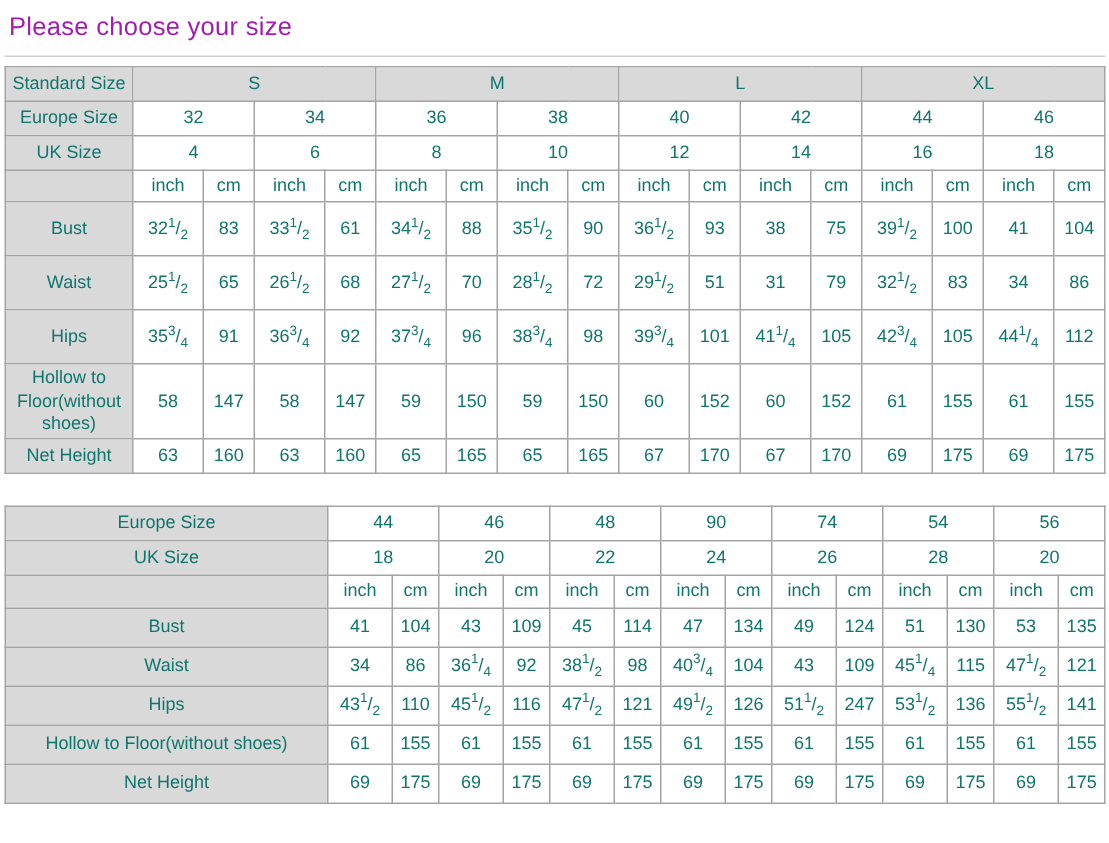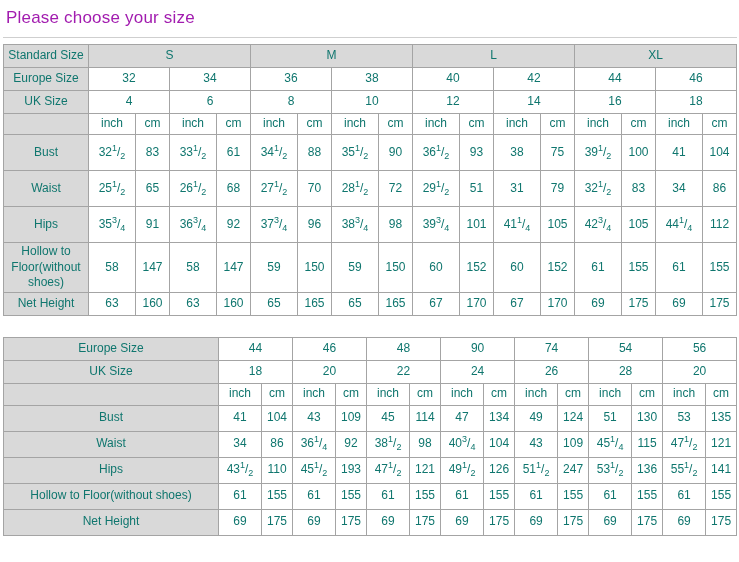--- a/index.html
+++ b/index.html
@@ -293,21 +293,21 @@
           <td class="val">45<sup>1</sup>/<sub>4</sub></td>
           <td class="val">115</td>
           <td class="val">47<sup>1</sup>/<sub>2</sub></td>
           <td class="val">121</td>
         </tr>
         <tr class="r-meas">
           <th class="hdr lbl">Hips</th>
           <td class="val">43<sup>1</sup>/<sub>2</sub></td>
           <td class="val">110</td>
           <td class="val">45<sup>1</sup>/<sub>2</sub></td>
-          <td class="val">193</td>
+          <td class="val">116</td>
           <td class="val">47<sup>1</sup>/<sub>2</sub></td>
           <td class="val">121</td>
           <td class="val">49<sup>1</sup>/<sub>2</sub></td>
           <td class="val">126</td>
           <td class="val">51<sup>1</sup>/<sub>2</sub></td>
           <td class="val">247</td>
           <td class="val">53<sup>1</sup>/<sub>2</sub></td>
           <td class="val">136</td>
           <td class="val">55<sup>1</sup>/<sub>2</sub></td>
           <td class="val">141</td>

